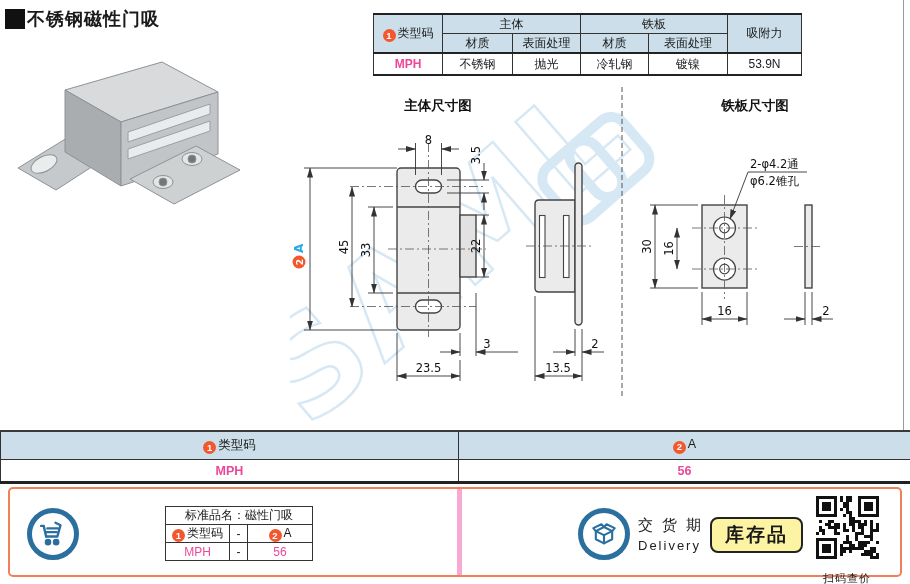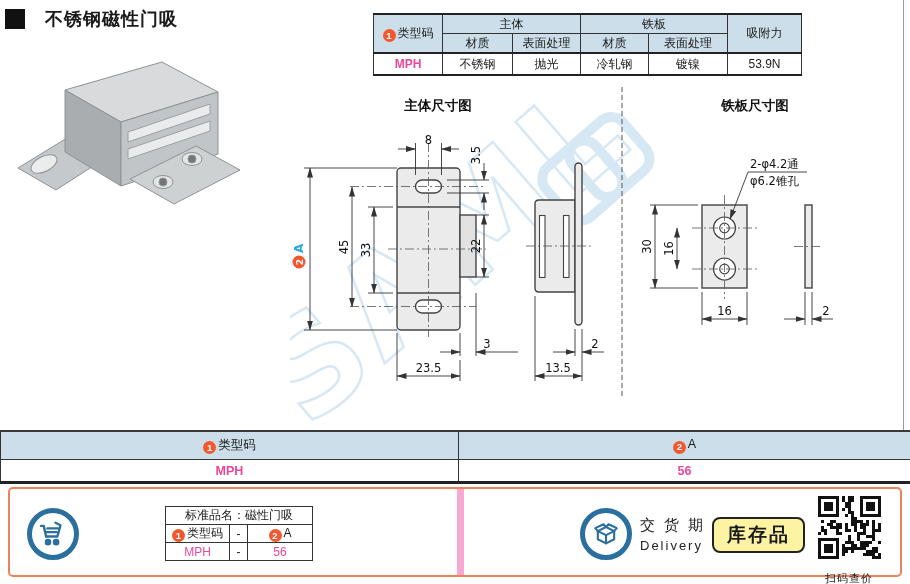--- a/index.html
+++ b/index.html
@@ -1,20 +1,20 @@
 <!DOCTYPE html>
 <html><head>
 <meta charset="utf-8">
 <style>
   html,body{margin:0;padding:0;background:#fff;}
   body{width:910px;height:584px;position:relative;font-family:"Liberation Sans","DejaVu Sans",sans-serif;color:#1a1a1a;overflow:hidden;}
   #page{position:absolute;inset:0;background:#fff;}
 
   
-  .title-bar{position:absolute;left:5px;top:7px;display:flex;align-items:center;gap:20px;}
+  .title-bar{position:absolute;left:5px;top:7px;display:flex;align-items:center;gap:2px;}
   .title-sq{width:20px;height:20px;background:#111;}
   .title-text{font-size:18px;font-weight:bold;letter-spacing:1px;}
 
   
   .right-rule{position:absolute;left:903px;top:0;height:430px;border-left:1px solid #9a9a9a;}
 
   
   table{border-collapse:collapse;table-layout:fixed;}
   .spec{position:absolute;left:373px;top:13px;width:428px;border-top:2px solid #222;border-bottom:2px solid #222;font-size:12px;}
   .spec th,.spec td{border:1px solid #333;text-align:center;padding:0;}
@@ -30,21 +30,21 @@
 
   
   .code-table{position:absolute;left:0;top:430px;width:910px;border-top:2px solid #3a3a3a;border-bottom:3px solid #222;font-size:12.5px;}
   .code-table th,.code-table td{text-align:center;padding:0;}
   .code-table th{background:#cbdee9;height:27px;font-weight:normal;border:1px solid #333;border-top:none;}
   .code-table td{height:21px;background:#fff;border:1px solid #333;border-bottom:none;}
 
   
   .strip{position:absolute;left:8px;top:487px;width:890px;height:86px;border:2px solid #ef8057;border-radius:5px;display:flex;}
   .strip-left{width:447px;position:relative;}
-  .strip-right{flex:1;border-left:7px solid #f9a8d4;position:relative;}
+  .strip-right{flex:1;border-left:5px solid #f9a8d4;position:relative;}
   .icon-circle{position:absolute;width:42px;height:42px;border:5px solid #2b6f9f;border-radius:50%;display:flex;align-items:center;justify-content:center;background:#fff;}
   .lbl-cn{font-size:15px;letter-spacing:3px;color:#222;}
   .lbl-en{font-size:13px;letter-spacing:5px;color:#222;margin-top:3px;}
 
   .order-table{position:absolute;left:155px;top:17px;width:147px;font-size:12px;}
   .order-table th,.order-table td{border:1px solid #333;text-align:center;height:17px;padding:0 2px;font-weight:normal;background:#fff;}
 
   .badge-stock{position:absolute;left:248px;top:28px;background:#fcf3a3;border:2px solid #222;border-radius:8px;font-size:19px;font-weight:bold;padding:3px 13px;letter-spacing:2px;}
   .qr-wrap{position:absolute;left:352px;top:7px;width:66px;text-align:center;}
   .qr-caption{font-size:11px;margin-top:8px;letter-spacing:1px;}

